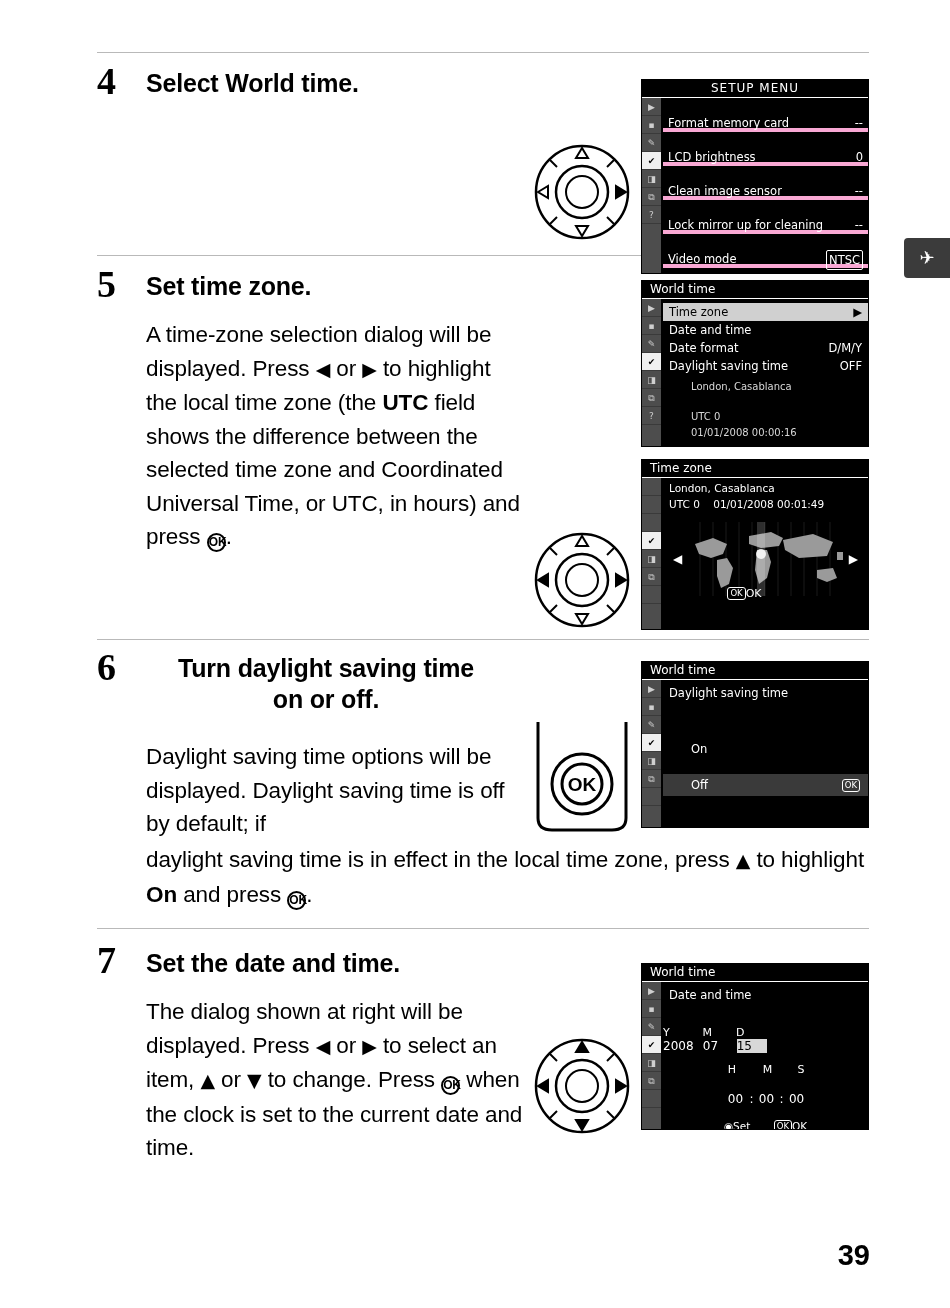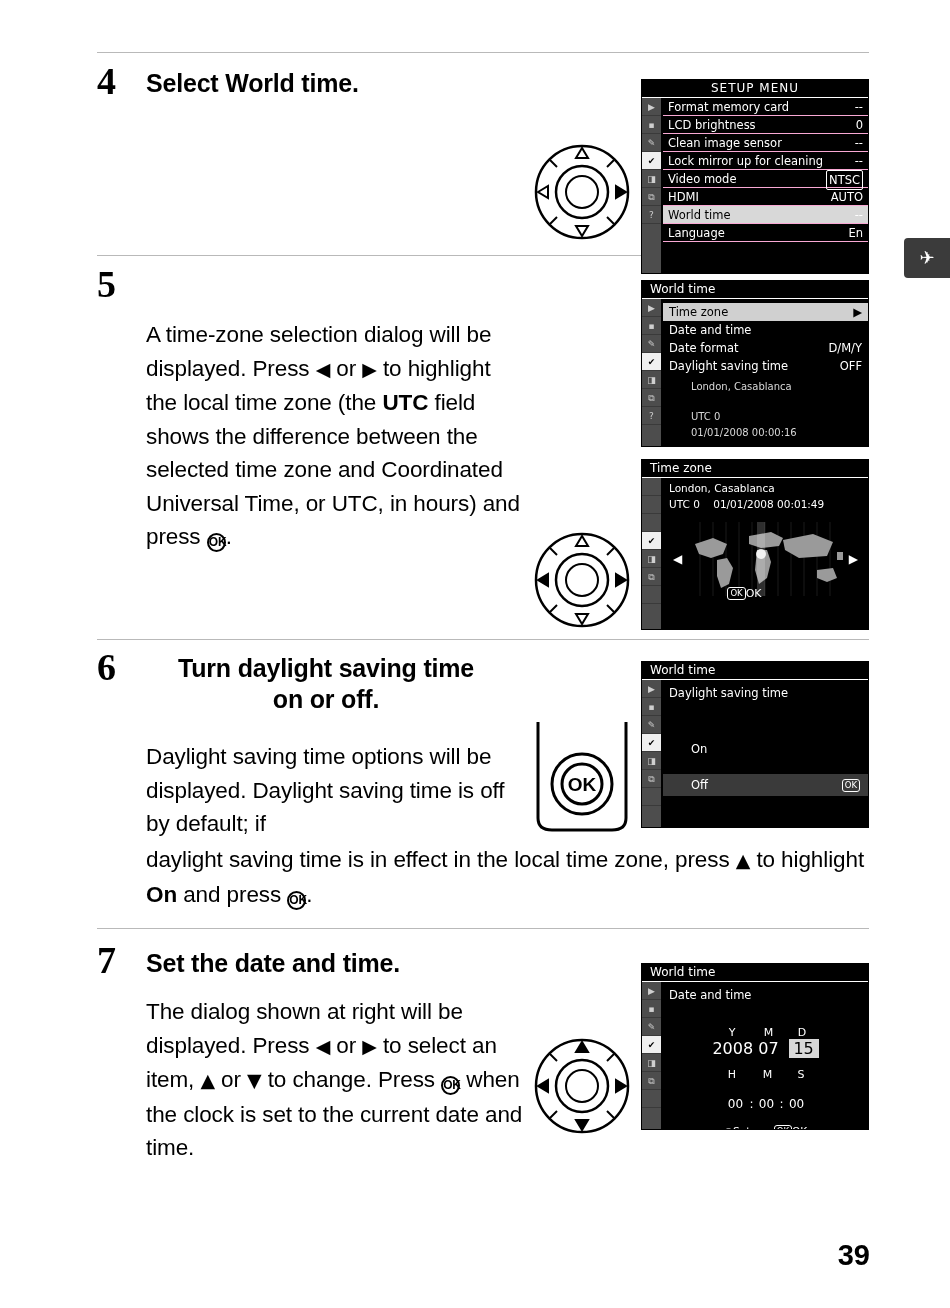--- a/index.html
+++ b/index.html
@@ -126,22 +126,23 @@
     line-height: 18px;
   }
   .iconcol .ic.sel { background: #f0f0f0; color: #000; }
   .rows { position: absolute; left: 21px; right: 0; }
   .row {
     position: relative;
     height: 18px;
     line-height: 18px;
     font-size: 11.5px;
     padding-left: 5px;
-    border-bottom: 1px solid #f9a8d4;
+    border-bottom: 4px solid #f9a8d4;
     white-space: nowrap;
+    margin-top: 16px;
   }
   .row .val {
     position: absolute;
     right: 5px;
     top: 0;
     font-size: 11.5px;
   }
   .row.hl { background: #d8d8d8; color: #000; }
   .row.hl .val { color: #000; }
   .badge {
@@ -289,20 +290,21 @@
         <span class="val" style="color:#fff">--</span>
       </div>
       <div class="row">
         <span>Language</span>
         <span class="val">En</span>
       </div>
     </div>
   </div>
 
   <div class="step-num" style="left:97px; top:265px;">5</div>
+  <div class="step-title" style="left:146px; top:271px;">Set time zone.</div>
   <div class="step-body" style="left:146px; top:318px; width:380px;">
     A time-zone selection dialog will be displayed.  Press <span class="glyph">◀</span> or <span class="glyph">▶</span> to highlight the local time zone (the <b>UTC</b> field shows the difference between the selected time zone and Coordinated Universal Time, or UTC, in hours) and press <span class="okglyph">OK</span>.
   </div>
 
   <div class="selector" style="left:524px; top:528px;">
     <svg width="116" height="104" viewBox="0 0 116 104">
       <circle cx="58" cy="52" r="46" fill="none" stroke="#000" stroke-width="2.5"></circle>
       <circle cx="58" cy="52" r="26" fill="#fff" stroke="#000" stroke-width="2.5"></circle>
       <circle cx="58" cy="52" r="16" fill="#fff" stroke="#000" stroke-width="2"></circle>
       <line x1="26" y1="20" x2="33" y2="27" stroke="#000" stroke-width="2"></line>
@@ -475,26 +477,26 @@
       <div class="ic">▪</div>
       <div class="ic">✎</div>
       <div class="ic sel">✔</div>
       <div class="ic">◨</div>
       <div class="ic">⧉</div>
       <div class="ic"></div>
     </div>
     <div class="rows" style="top:22px;">
       <div style="font-size:11.5px; padding-left:6px; line-height:18px;">Date and time</div>
 
-      <div style="margin-top:22px; text-align:center; font-size:11px; letter-spacing:0;">
+      <div style="margin-top:22px; text-align:left; font-size:11px; letter-spacing:0;">
         <span style="display:inline-block; width:36px;">Y</span>
         <span style="display:inline-block; width:30px;">M</span>
         <span style="display:inline-block; width:30px;">D</span>
       </div>
-      <div style="text-align:center; font-size:16px;">
+      <div style="text-align:left; font-size:12px;">
         <span style="display:inline-block; width:36px;">2008</span>
         <span style="display:inline-block; width:30px;">07</span>
         <span style="display:inline-block; width:30px; background:#d8d8d8; color:#000;">15</span>
       </div>
 
       <div style="margin-top:10px; text-align:center; font-size:11px;">
         <span style="display:inline-block; width:34px;">H</span>
         <span style="display:inline-block; width:30px;">M</span>
         <span style="display:inline-block; width:30px;">S</span>
       </div>

